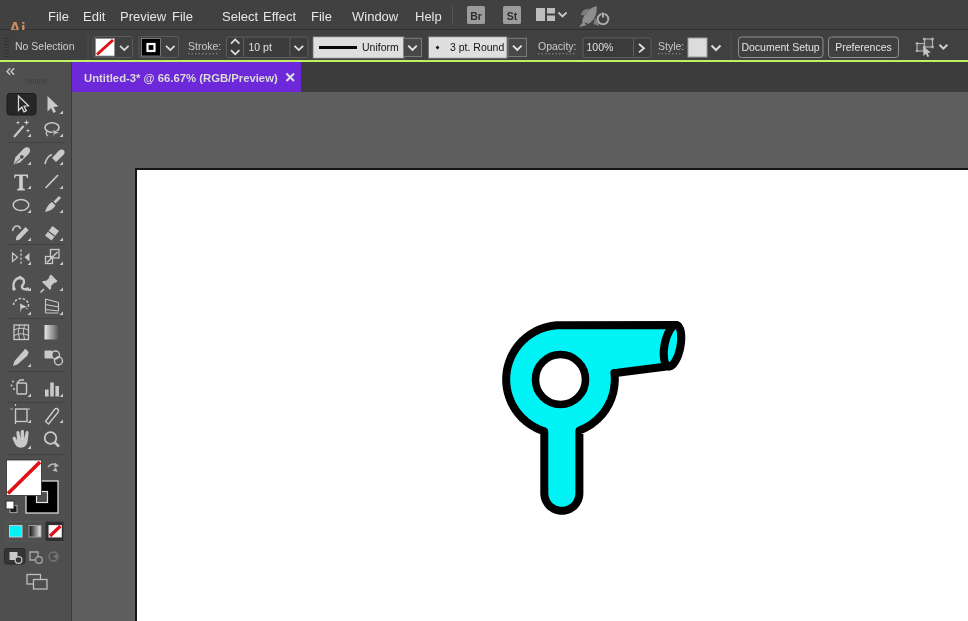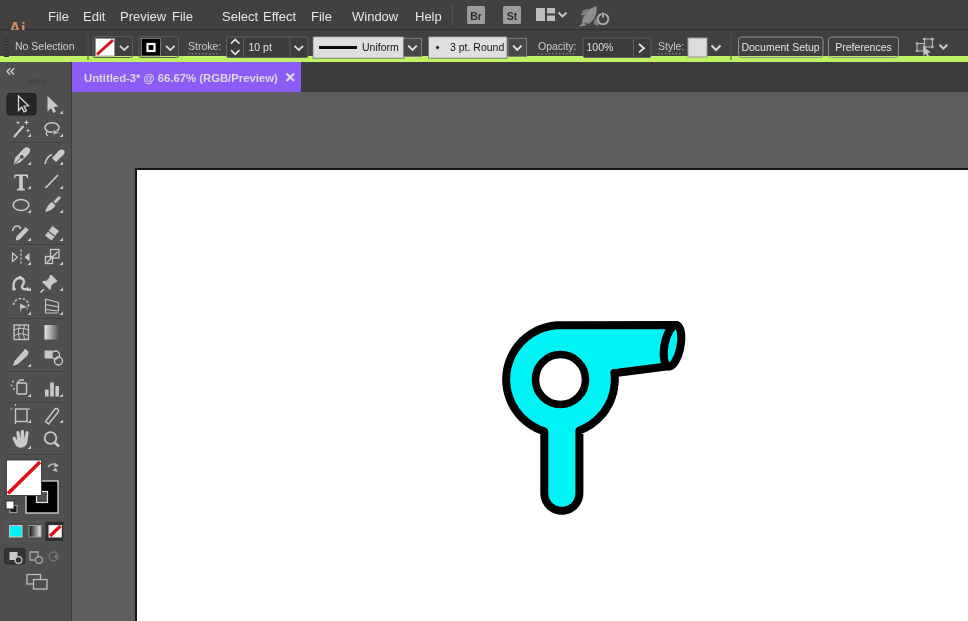--- a/index.html
+++ b/index.html
@@ -5,24 +5,24 @@
   html,body{margin:0;padding:0;}
   body{width:968px;height:621px;overflow:hidden;background:#5e5e5e;
        font-family:"Liberation Sans", sans-serif;}
   .app{position:relative;width:968px;height:621px;}
   .abs{position:absolute;}
   
   #menubar{left:0;top:0;width:968px;height:30px;background:#414141;border-bottom:1px solid #2e2e2e;box-sizing:border-box;}
   #menubar .mi{position:absolute;top:9px;font-size:13px;color:#e6e6e6;}
   #ailogo{position:absolute;left:9px;top:7px;font-size:16.5px;font-weight:bold;color:#cd8c62;margin-top:12px;}
   
-  #ctrlbar{left:0;top:30px;width:968px;height:32px;background:#404040;border-bottom:6px solid #bef264;box-sizing:border-box;}
+  #ctrlbar{left:0;top:30px;width:968px;height:32px;background:#404040;border-bottom:2px solid #bef264;box-sizing:border-box;}
   
   #tabbar{left:72px;top:62px;width:896px;height:30px;background:#3c3c3c;}
-  #tab{position:absolute;left:0;top:0;width:229px;height:30px;background:#8b5cf6;}
+  #tab{position:absolute;left:0;top:0;width:229px;height:30px;background:#6d28d9;}
   #tabtitle{position:absolute;left:12px;top:10px;font-size:11.3px;font-weight:bold;color:#dadada;}
   
   #toolbar{left:0;top:62px;width:72px;height:559px;background:#4f4f4f;}
   
   #canvas{left:72px;top:92px;width:896px;height:529px;background:#5e5e5e;overflow:hidden;}
   #artboard{position:absolute;left:63px;top:76px;width:840px;height:460px;background:#ffffff;border-left:2px solid #161616;border-top:2px solid #161616;}
 </style>
 </head>
 <body>
 <div class="app">

